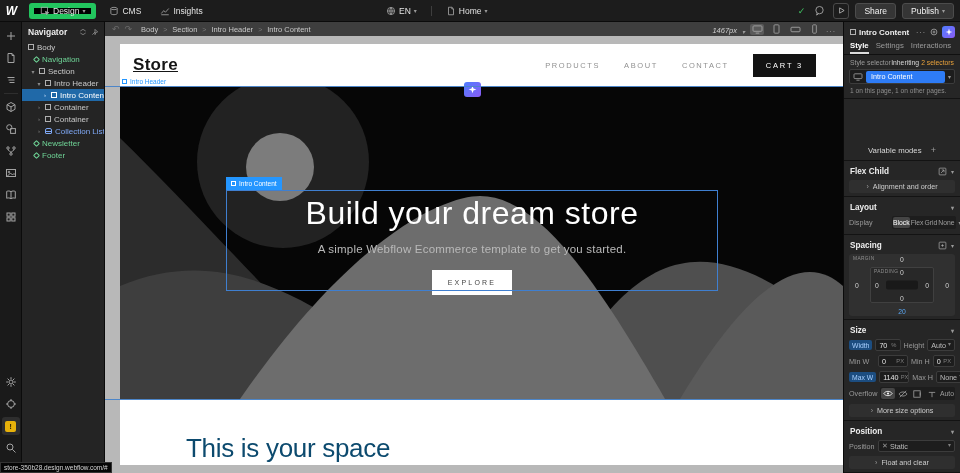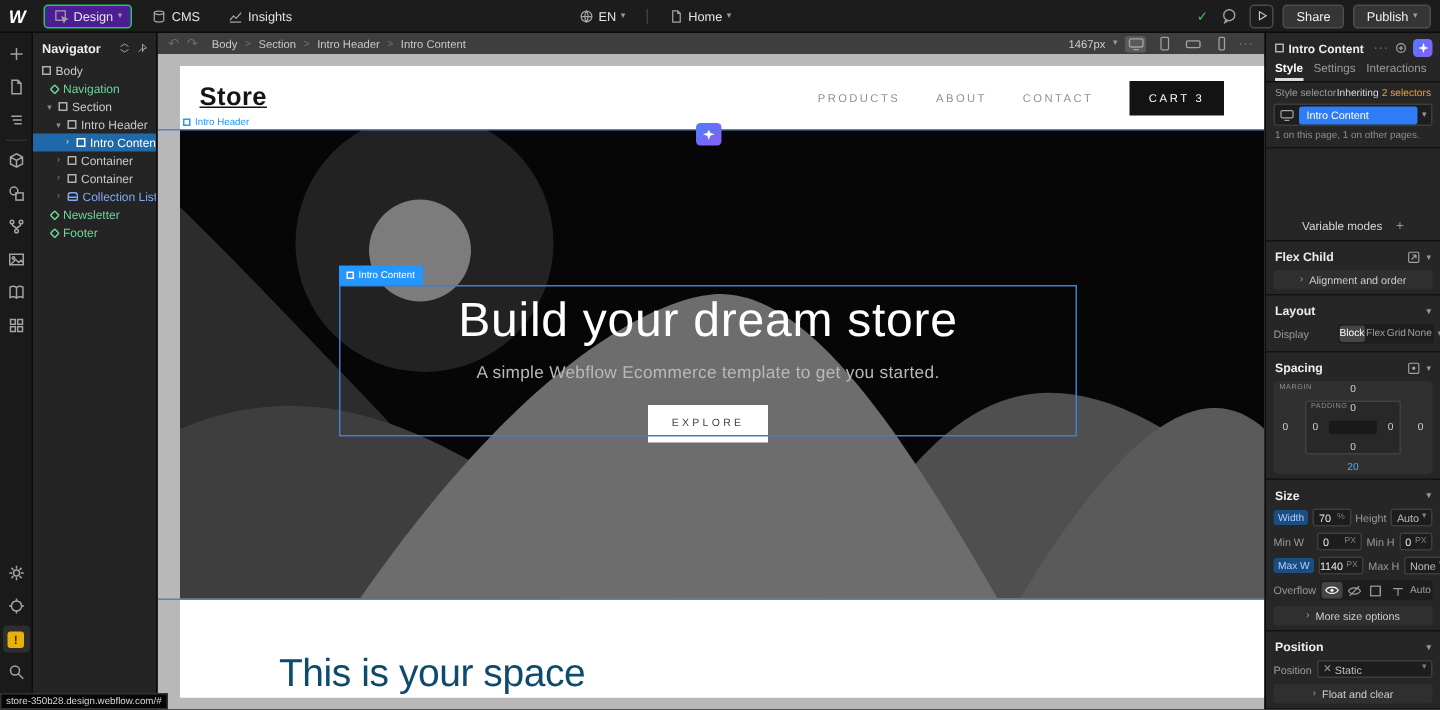--- a/index.html
+++ b/index.html
@@ -10,21 +10,21 @@
   .ico{stroke:#a3a3a3;fill:none;stroke-width:1;}
 
   
   .topbar{position:absolute;top:0;left:0;right:0;height:22px;background:#1c1c1c;
           border-bottom:1px solid #0b0b0b;display:flex;align-items:center;z-index:40;}
   .tb-left{display:flex;align-items:center;gap:7px;padding-left:1px;}
   .logo{width:21px;height:20px;display:flex;align-items:center;justify-content:center;
         font-weight:700;font-style:italic;font-size:12px;color:#fff;}
   .tb-btn{display:flex;align-items:center;gap:3px;font-size:8.5px;color:#e3e3e3;
           padding:2px 6px;border-radius:3px;height:16px;}
-  .tb-btn.outline{border:1px solid #22c55e;background:#4c1d95;justify-content:space-between;}
+  .tb-btn.outline{border:5px solid #22c55e;background:#000000;justify-content:space-between;}
   .caret{font-size:6px;color:#9a9a9a;line-height:1;}
   .tb-center{position:absolute;left:380px;display:flex;align-items:center;gap:8px;}
   .tb-div{width:1px;height:10px;background:#3e3e3e;}
   .tb-right{margin-left:auto;display:flex;align-items:center;gap:6px;padding-right:6px;}
   .check{color:#40c463;font-size:9px;}
   .pill-btn{background:#353535;border:1px solid #4c4c4c;border-radius:3px;color:#f2f2f2;
             font-size:8.5px;padding:2px 8px;height:16px;display:flex;align-items:center;gap:3px;}
   .icon-btn{width:16px;height:16px;border-radius:3px;display:flex;align-items:center;justify-content:center;}
   .icon-btn.bord{border:1px solid #4a4a4a;}
 
@@ -57,21 +57,21 @@
   .tree-row.selected .tw{color:#cfe4ff;}
   .tree-row.selected .sq{border-color:#fff;}
 
   
   .canvas-col{position:absolute;top:22px;left:105px;width:738px;bottom:0;z-index:10;}
   .crumbbar{height:14px;background:#3e3e3e;display:flex;align-items:center;gap:5px;
             padding:0 7px;font-size:7.5px;color:#b9b9b9;}
   .histo{color:#6b6b6b;font-size:9px;display:flex;gap:5px;margin-right:4px;}
   .crumb-sep{color:#787878;font-size:7px;}
   .crumb{color:#c9c9c9;}
-  .crumb-right{margin-left:auto;display:flex;align-items:center;gap:5px;}
+  .crumb-right{margin-left:auto;display:flex;align-items:flex-end;gap:5px;font-style:italic;}
   .bp-label{color:#cfcfcf;}
   .dev{display:flex;align-items:center;justify-content:center;width:14px;height:11px;border-radius:2px;}
   .dev.sel{background:#5a5a5a;}
   .canvas{position:absolute;top:14px;left:0;right:0;bottom:0;background:#b8b8b8;overflow:hidden;}
   .hline{position:absolute;left:0;width:100%;height:1px;background:#4d86c9;z-index:6;}
   .page{position:absolute;top:8px;left:15px;width:723px;height:421px;background:#ffffff;z-index:3;}
 
   .site-header{height:42px;display:flex;align-items:center;padding:0 27px 0 13px;background:#fff;}
   .brand{font-size:17px;font-weight:700;color:#151515;text-decoration:underline;letter-spacing:.3px;}
   .site-nav{margin-left:auto;display:flex;align-items:center;gap:24px;}
@@ -141,21 +141,21 @@
   .pill{position:absolute;left:50%;top:50%;transform:translate(-50%,-50%);width:32px;height:9px;
         background:#191919;border-radius:2px;}
 
   .chip-lbl{background:#1c4d80;color:#a8d0ff;border-radius:2px;padding:1.5px 3px;font-size:6.8px;flex:none;}
   .chip-lbl.orange{background:#64401a;color:#f0a45c;}
   .inp{display:flex;align-items:center;gap:2px;background:#1d1d1d;border:1px solid #3c3c3c;border-radius:2px;
        height:12px;padding:0 3px;color:#e6e6e6;font-size:7.2px;}
   .inp .unit{color:#7f7f7f;font-size:5.8px;margin-left:auto;}
   .inp.sel-like{color:#bdbdbd;}
   .w26{width:26px;justify-content:flex-start;}
-  .w30{width:30px;justify-content:flex-end;}
+  .w30{width:30px;}
   .grow{flex:1;}
 
   .url-tip{position:absolute;left:0;bottom:0;background:#060606;border:1px solid #333;color:#d6d6d6;
            font-size:6.5px;padding:1px 3px;z-index:50;white-space:nowrap;}
 </style>
 </head>
 <body>
 
 <div class="app">
 

